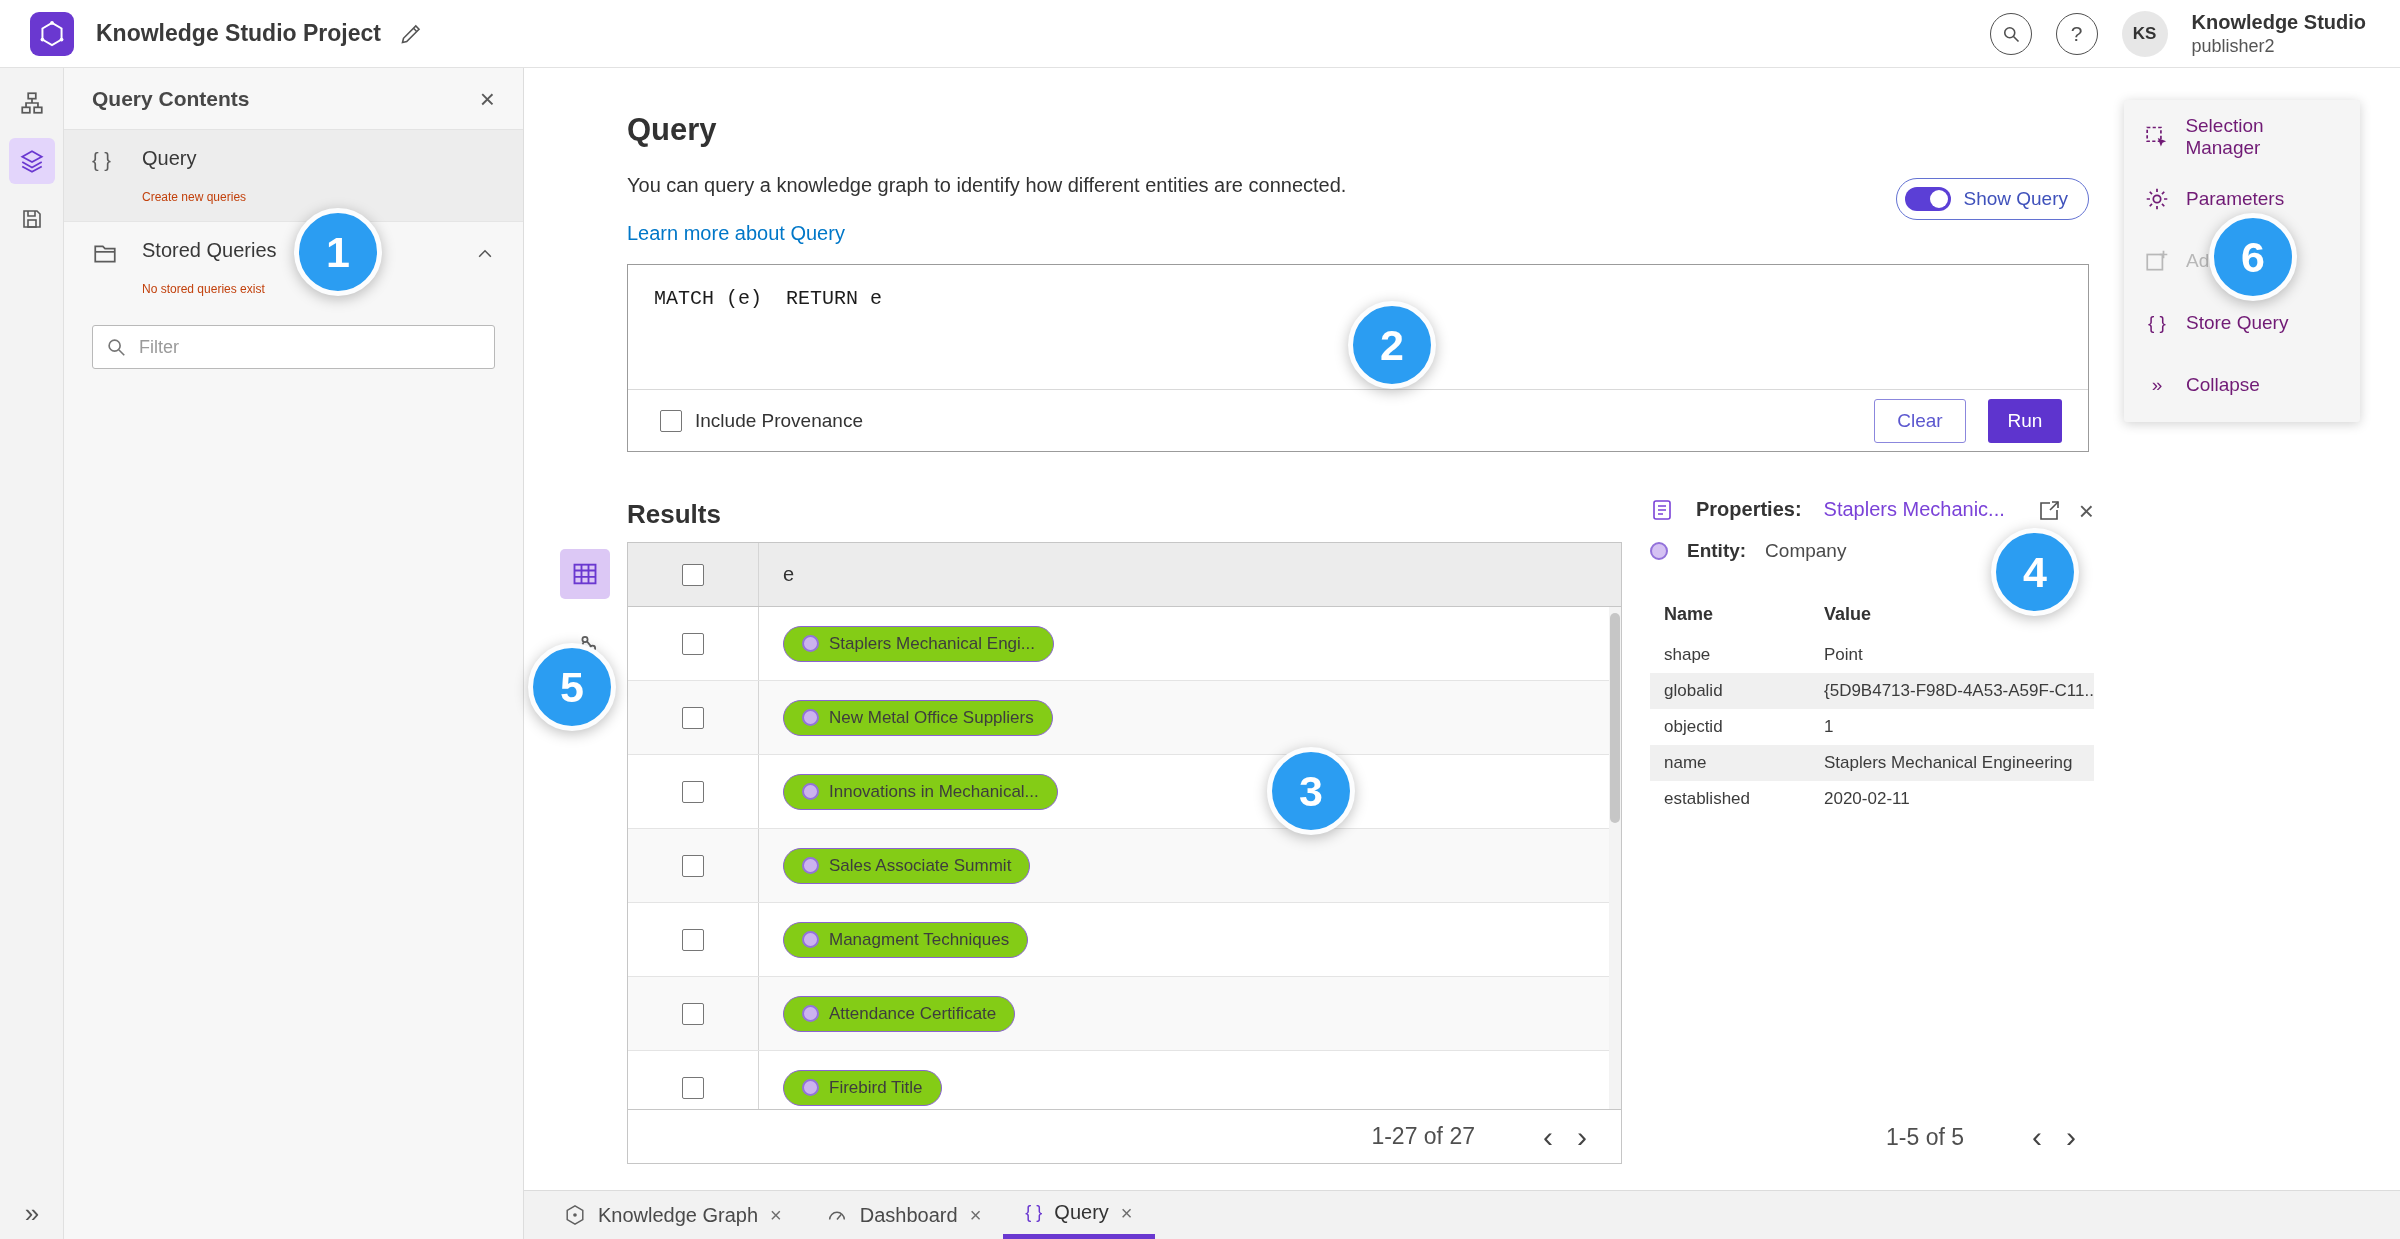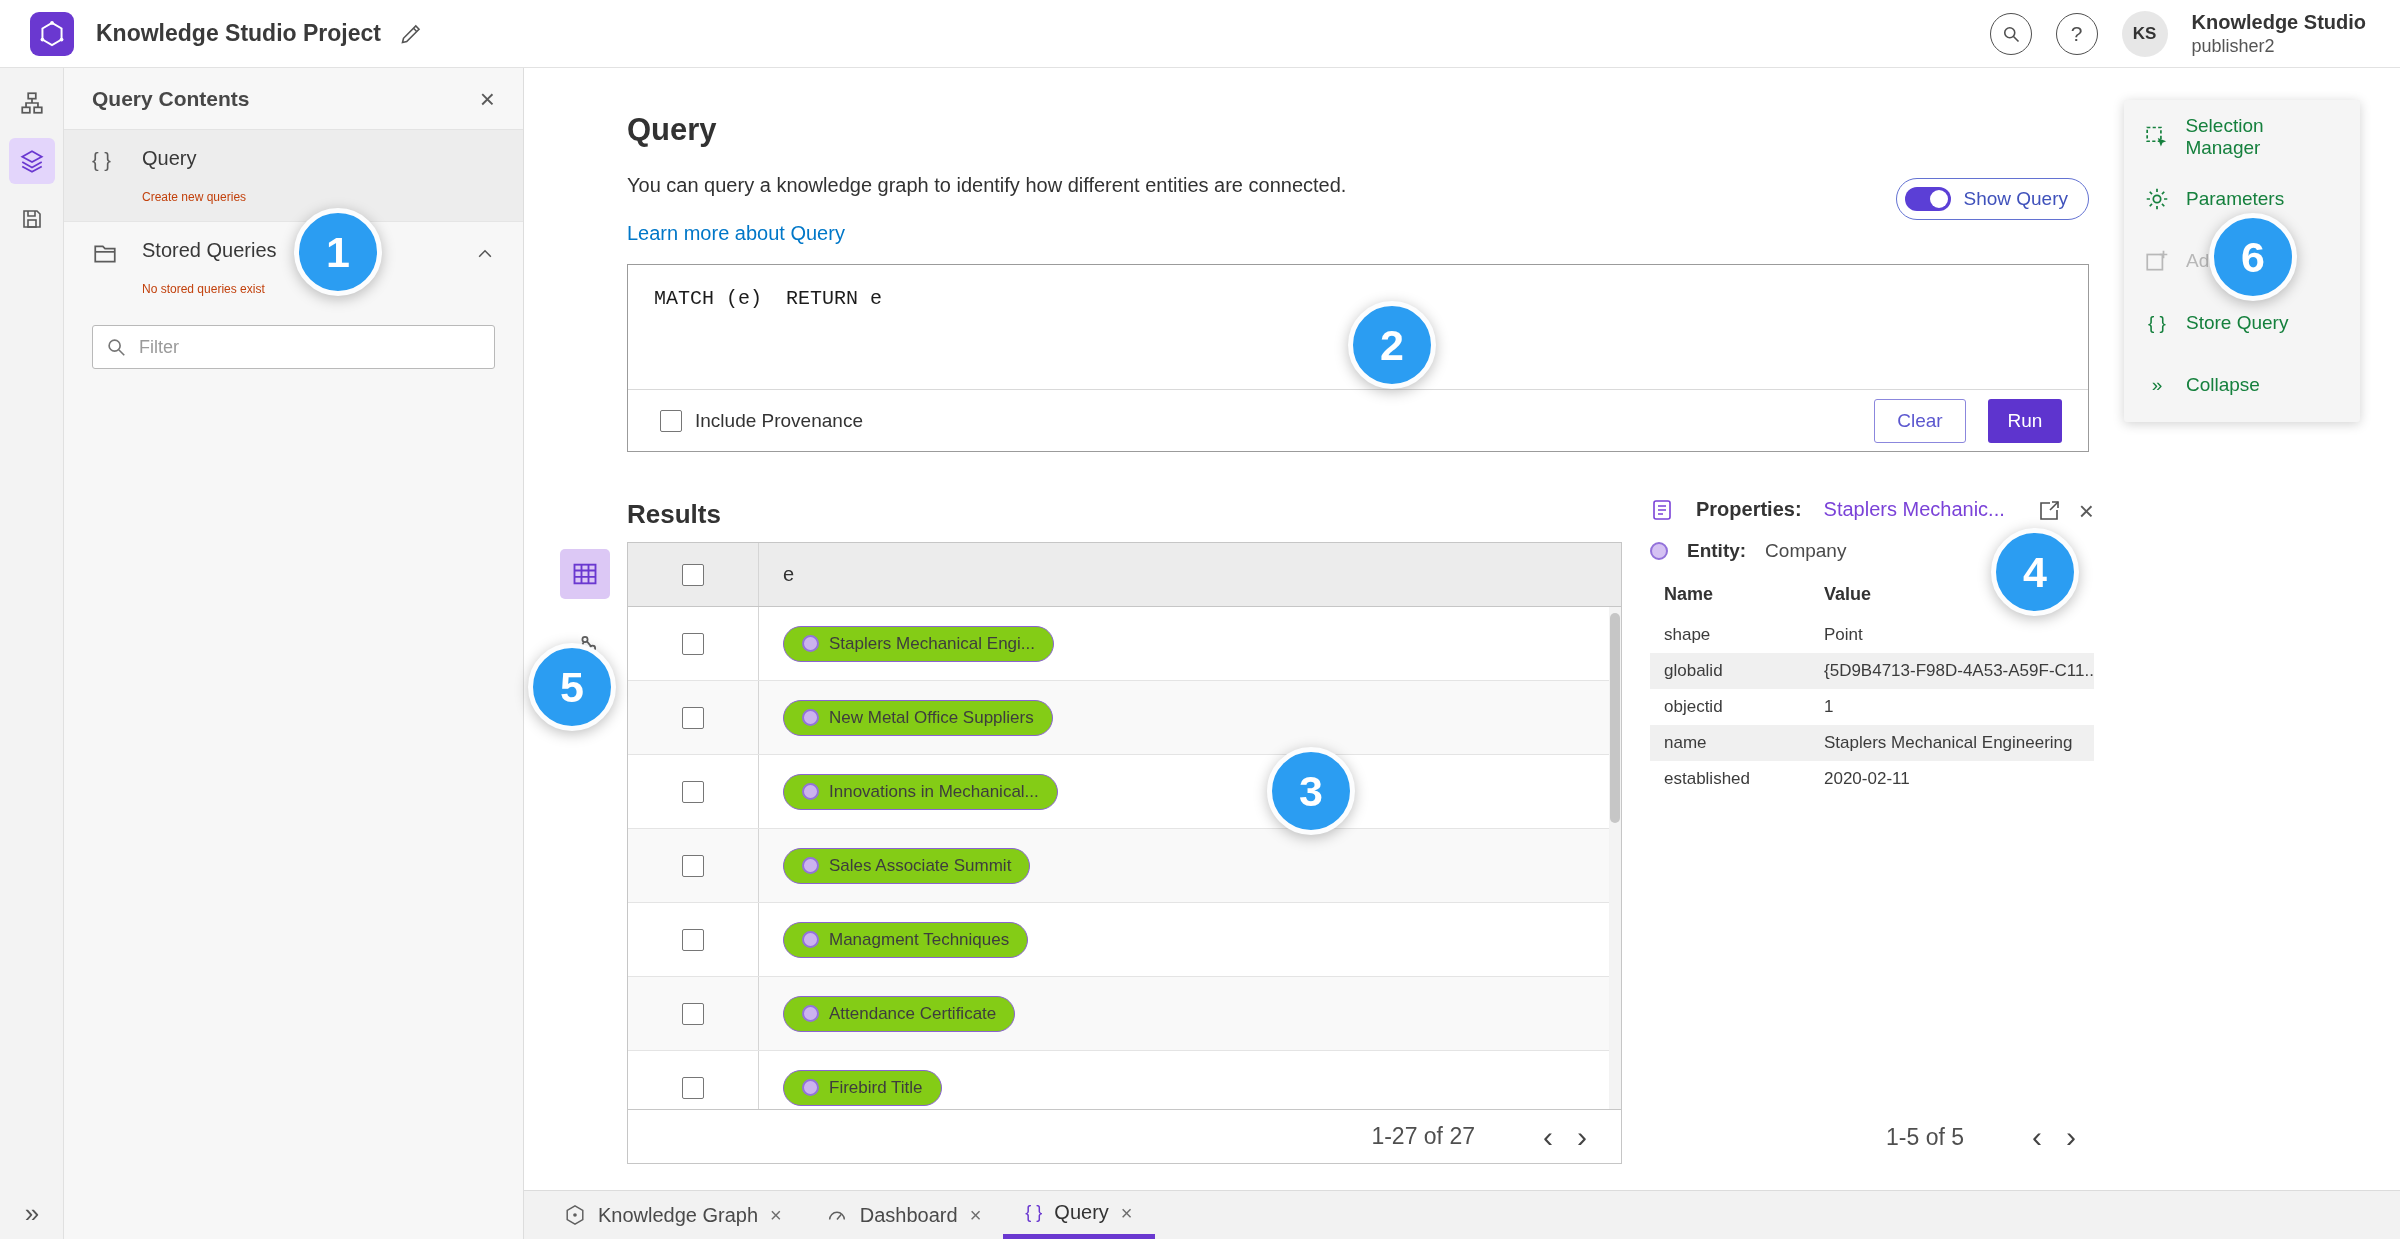--- a/index.html
+++ b/index.html
@@ -88,31 +88,31 @@
 .props{position:absolute;left:1650px;top:498px;width:444px;height:662px;background:#fff;z-index:2}
 .props-header{display:flex;align-items:flex-start;gap:22px}
 .props-title{font-size:20px;font-weight:bold;color:#333;white-space:nowrap}
 .props-link{font-size:20px;color:#7a42d8;white-space:nowrap;overflow:hidden;text-overflow:ellipsis;max-width:200px;text-decoration:none}
 .props-actions{margin-left:auto;display:flex;align-items:center;gap:18px;color:#4f4f4f}
 .props-close{font-size:26px;color:#5a5a5a;line-height:1}
 .entity-row{display:flex;align-items:center;gap:19px;margin-top:16px}
 .entity-dot{width:18px;height:18px;border-radius:50%;background:#d5c2f3;border:2px solid #9372da;flex:none}
 .entity-label{font-size:19px;font-weight:bold;color:#333}
 .entity-value{font-size:19px;color:#4a4a4a}
-.ptable{margin-top:14px}
+.ptable{margin-top:34px}
 .ptable-head{display:flex;font-weight:bold;font-size:18px;color:#333;padding:8px 0 12px 14px}
 .pn{width:160px;flex:none}
 .pv{flex:1;white-space:nowrap;overflow:hidden}
 .prow{display:flex;font-size:17px;color:#3c3c3c;padding:8px 0 8px 14px;min-height:34px;align-items:center}
 .prow:nth-child(even){background:#f0f0f0}
 .props-foot{position:absolute;bottom:8px;right:6px;display:flex;align-items:center}
 
 
 .tools{position:absolute;left:2124px;top:100px;width:236px;background:#f5f5f5;border-radius:3px;box-shadow:0 2px 12px rgba(0,0,0,0.18);padding:6px 0;z-index:6}
-.tool-item{height:62px;display:flex;align-items:center;gap:16px;padding:0 20px;color:#15803d;font-size:19px}
+.tool-item{height:62px;display:flex;align-items:center;gap:16px;padding:0 20px;color:#701a75;font-size:19px}
 .tool-item.disabled{color:#b8b8b8}
 .tool-glyph{font-size:19px;width:26px;text-align:center;flex:none}
 
 
 .tabbar{position:absolute;left:524px;top:1190px;width:1876px;height:49px;background:#f2f2f2;border-top:1px solid #dcdcdc;display:flex;align-items:stretch;padding-left:18px;z-index:4}
 .tab{display:flex;align-items:center;gap:12px;padding:0 22px;font-size:20px;color:#4a4a4a}
 .tab-close{font-size:20px;color:#6e6e6e;line-height:1}
 .tab.active{border-bottom:5px solid #6a38d0;color:#333}
 .tab-icon{color:#5f5f5f;display:flex;align-items:center}
 .tab.active .tab-icon{color:#6a38d0;font-size:18px}

